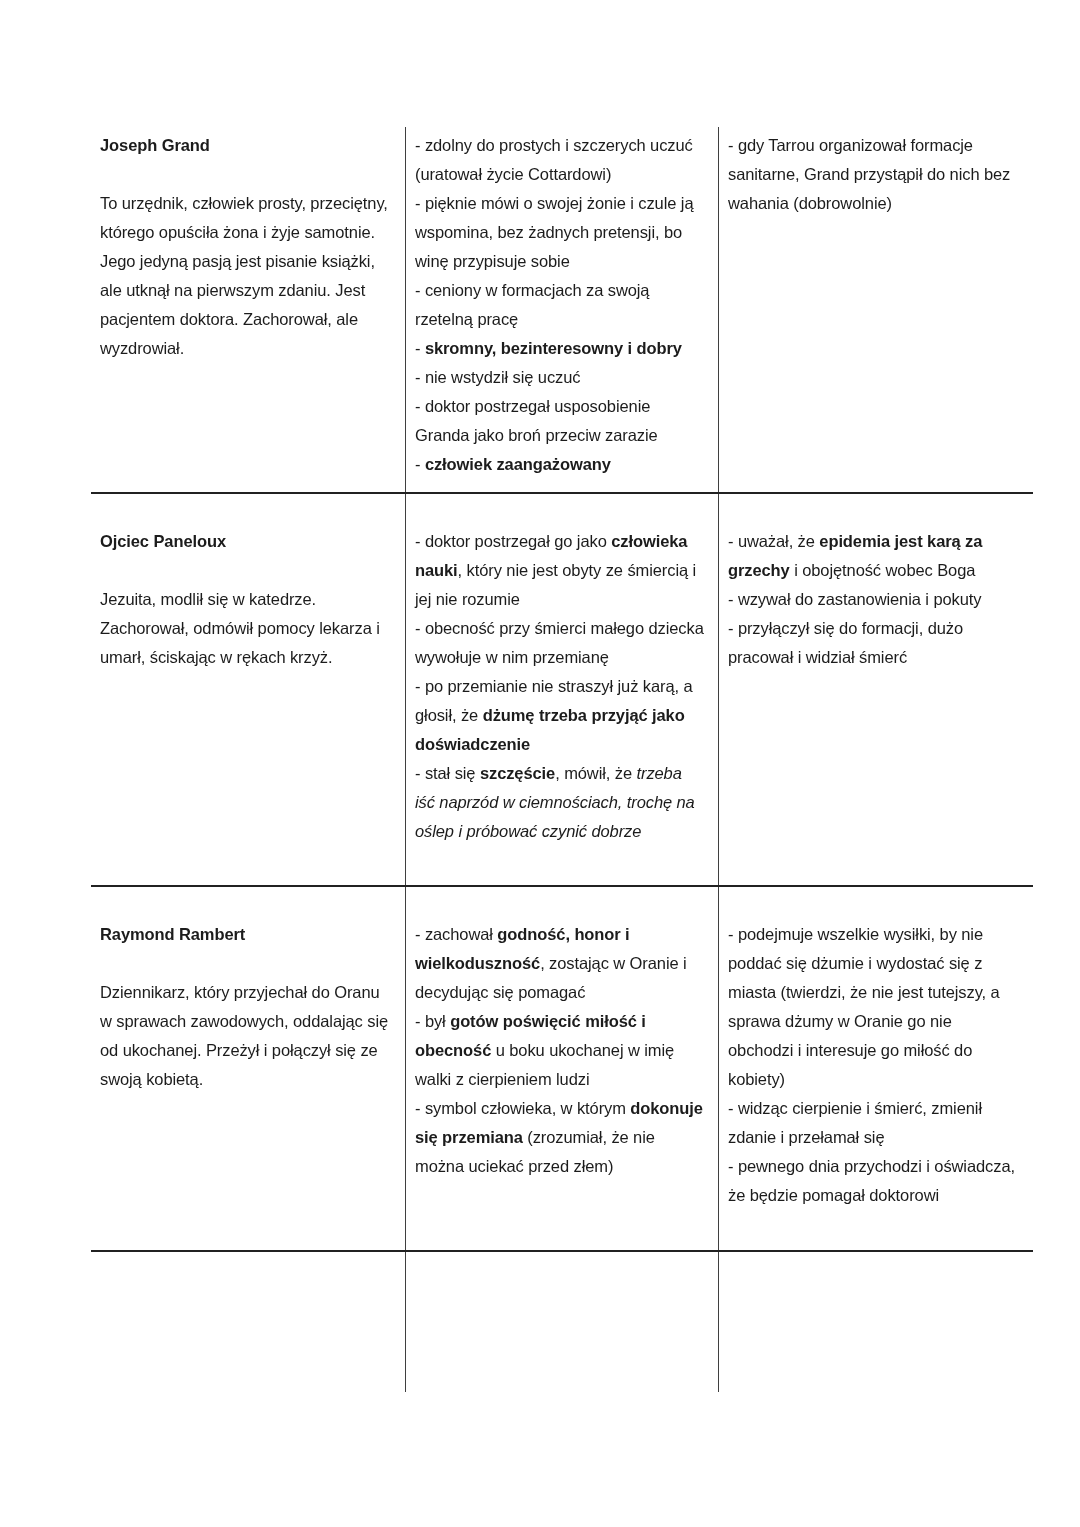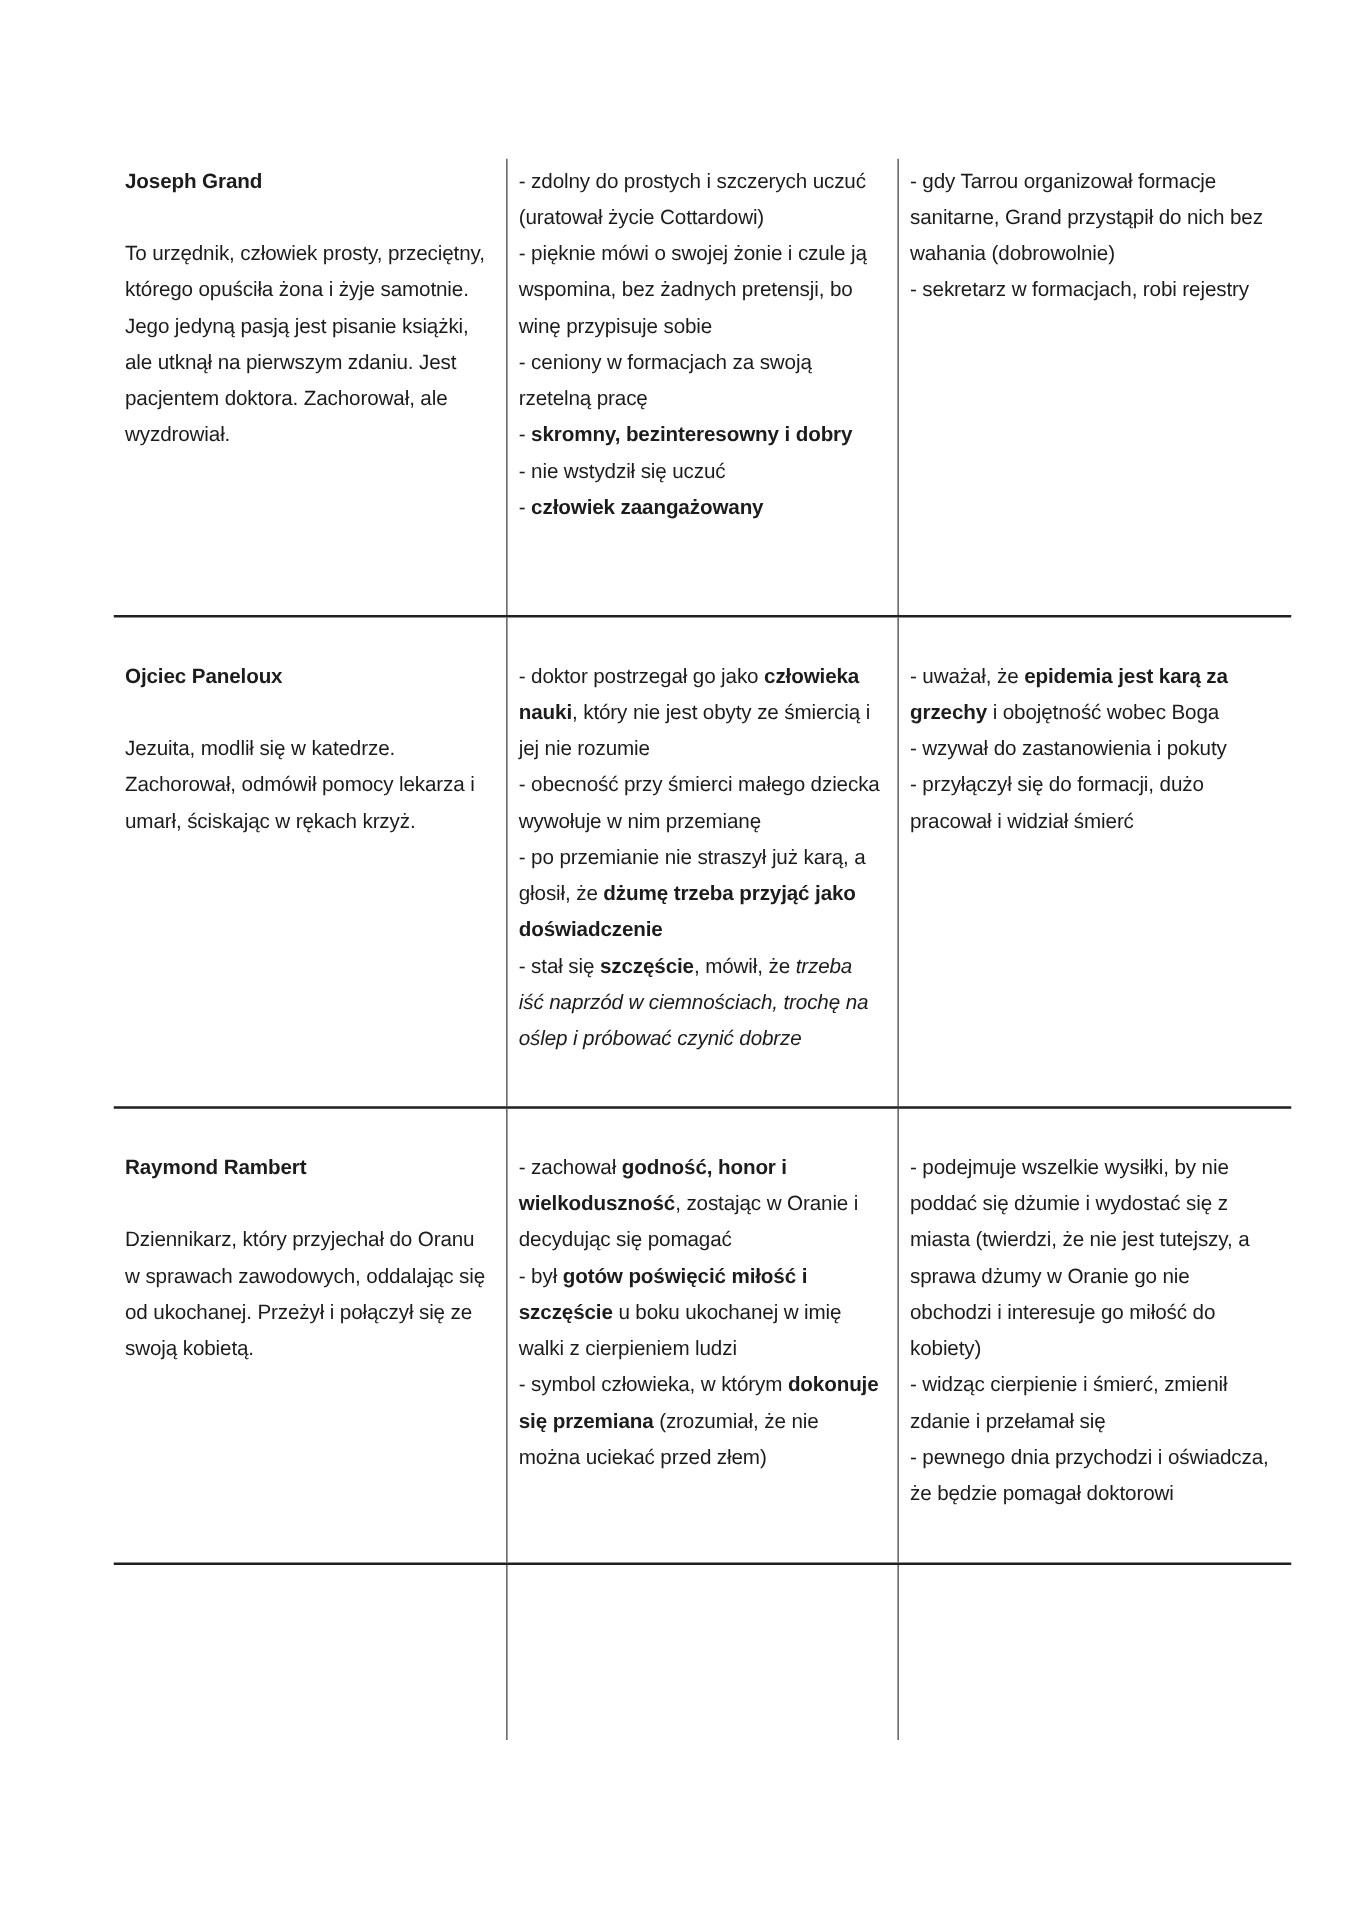--- a/index.html
+++ b/index.html
@@ -55,25 +55,25 @@
         <div class="cell">
           <p class="heading"><span class="b">Joseph Grand</span></p>
           <p class="para"><span>To urzędnik, człowiek prosty, przeciętny, którego opuściła żona i żyje samotnie. Jego jedyną pasją jest pisanie książki, ale utknął na pierwszym zdaniu. Jest pacjentem doktora. Zachorował, ale wyzdrowiał.</span></p>
         </div>
         <div class="cell">
           <p class="bullet"><span>- zdolny do prostych i szczerych uczuć (uratował życie Cottardowi)</span></p>
           <p class="bullet"><span>- pięknie mówi o swojej żonie i czule ją wspomina, bez żadnych pretensji, bo winę przypisuje sobie</span></p>
           <p class="bullet"><span>- ceniony w formacjach za swoją rzetelną pracę</span></p>
           <p class="bullet"><span>- </span><span class="b">skromny, bezinteresowny i dobry</span></p>
           <p class="bullet"><span>- nie wstydził się uczuć</span></p>
+          <p class="bullet"><span>- doktor postrzegał usposobienie Granda jako broń przeciw zarazie</span></p>
           <p class="bullet"><span>- </span><span class="b">człowiek zaangażowany</span></p>
         </div>
         <div class="cell">
           <p class="bullet"><span>- gdy Tarrou organizował formacje sanitarne, Grand przystąpił do nich bez wahania (dobrowolnie)</span></p>
-          <p class="bullet"><span>- sekretarz w formacjach, robi rejestry</span></p>
         </div>
       </div>
       <div class="row row-ojciec-paneloux">
         <div class="cell">
           <p class="heading"><span class="b">Ojciec Paneloux</span></p>
           <p class="para"><span>Jezuita, modlił się w katedrze. Zachorował, odmówił pomocy lekarza i umarł, ściskając w rękach krzyż.</span></p>
         </div>
         <div class="cell">
           <p class="bullet"><span>- doktor postrzegał go jako </span><span class="b">człowieka nauki</span><span>, który nie jest obyty ze śmiercią i jej nie rozumie</span></p>
           <p class="bullet"><span>- obecność przy śmierci małego dziecka wywołuje w nim przemianę</span></p>
@@ -86,21 +86,21 @@
           <p class="bullet"><span>- przyłączył się do formacji, dużo pracował i widział śmierć</span></p>
         </div>
       </div>
       <div class="row row-raymond-rambert">
         <div class="cell">
           <p class="heading"><span class="b">Raymond Rambert</span></p>
           <p class="para"><span>Dziennikarz, który przyjechał do Oranu w sprawach zawodowych, oddalając się od ukochanej. Przeżył i połączył się ze swoją kobietą.</span></p>
         </div>
         <div class="cell">
           <p class="bullet"><span>- zachował </span><span class="b">godność, honor i wielkoduszność</span><span>, zostając w Oranie i decydując się pomagać</span></p>
-          <p class="bullet"><span>- był </span><span class="b">gotów poświęcić miłość i szczęście</span><span> u boku ukochanej w imię walki z cierpieniem ludzi</span></p>
+          <p class="bullet"><span>- był </span><span class="b">gotów poświęcić miłość i obecność</span><span> u boku ukochanej w imię walki z cierpieniem ludzi</span></p>
           <p class="bullet"><span>- symbol człowieka, w którym </span><span class="b">dokonuje się przemiana</span><span> (zrozumiał, że nie można uciekać przed złem)</span></p>
         </div>
         <div class="cell">
           <p class="bullet"><span>- podejmuje wszelkie wysiłki, by nie poddać się dżumie i wydostać się z miasta (twierdzi, że nie jest tutejszy, a sprawa dżumy w Oranie go nie obchodzi i interesuje go miłość do kobiety)</span></p>
           <p class="bullet"><span>- widząc cierpienie i śmierć, zmienił zdanie i przełamał się</span></p>
           <p class="bullet"><span>- pewnego dnia przychodzi i oświadcza, że będzie pomagał doktorowi</span></p>
         </div>
       </div>
       <div class="row row-empty">
         <div class="cell"></div>

